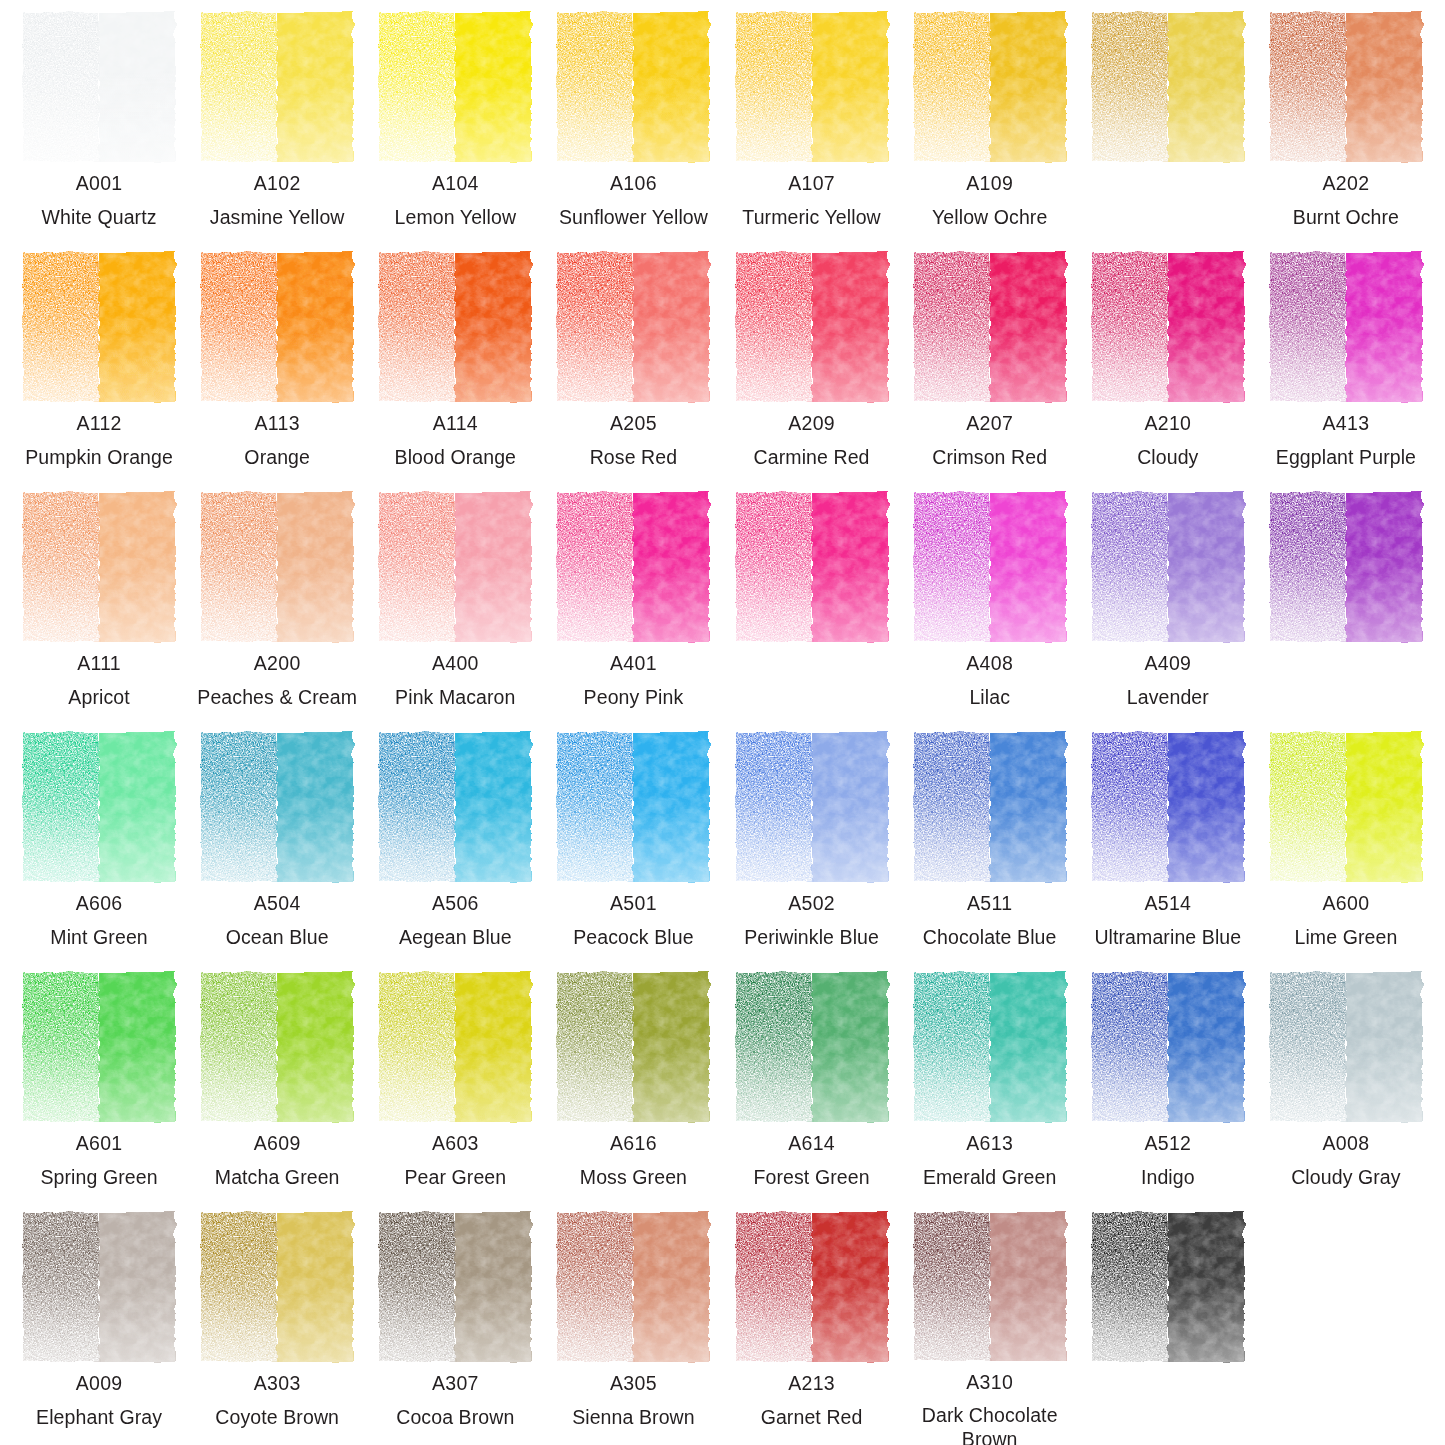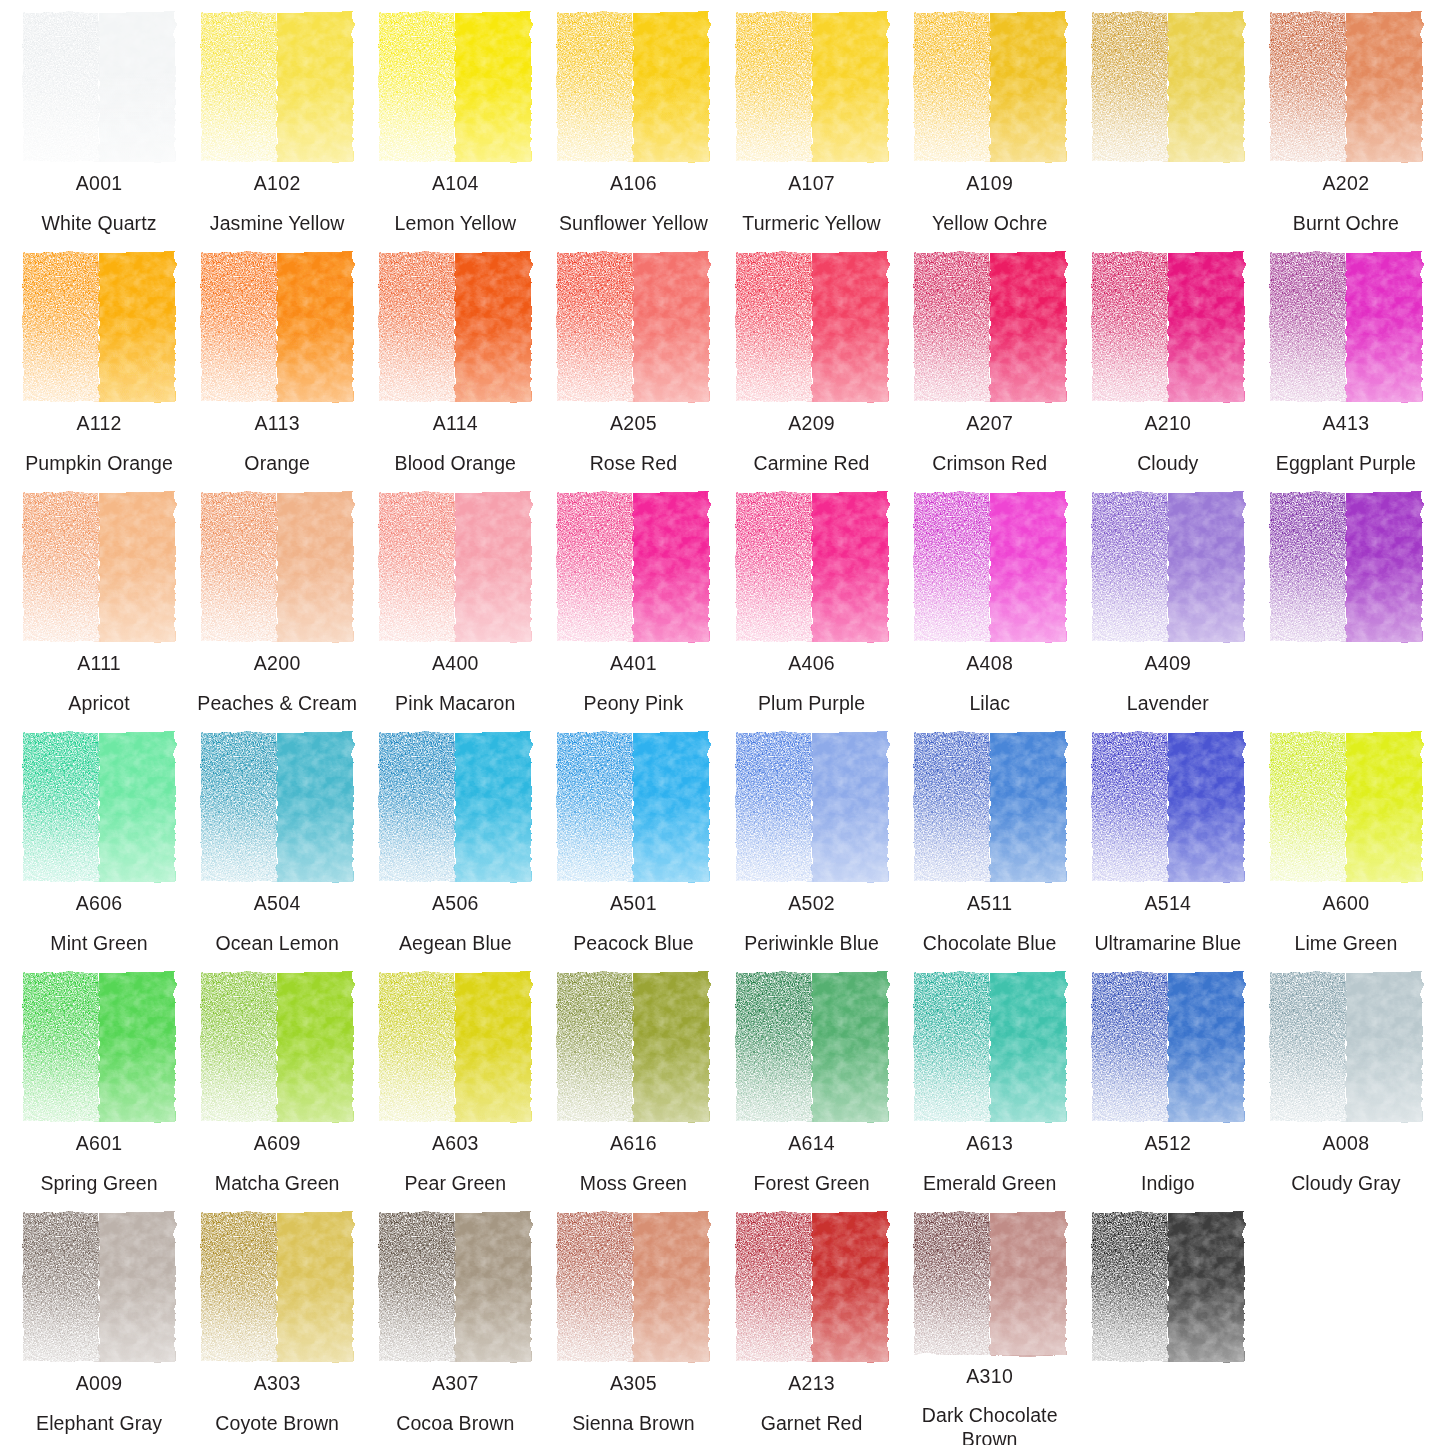--- a/index.html
+++ b/index.html
@@ -74,21 +74,21 @@
   }
   .code {
     font-size: 19.5px;
     letter-spacing: 0.3px;
     color: #231f20;
   }
   .cname {
     font-size: 19.5px;
     letter-spacing: 0.1px;
     color: #231f20;
-    margin-top: 16px;
+    margin-top: 10px;
   }
 </style>
 </head>
 <body>
 
 <svg id="svg-defs" xmlns="http://www.w3.org/2000/svg" aria-hidden="true">
   <defs>
 
     <filter id="grain" x="-6%" y="-6%" width="112%" height="112%">
       <feTurbulence type="fractalNoise" baseFrequency="0.75" numOctaves="4" seed="7" result="n"></feTurbulence>
@@ -450,24 +450,20 @@
         <div class="swatch">
           <div class="half-l">
             <div class="paint" style="background: linear-gradient(rgb(238, 47, 128) 0%, rgb(238, 47, 128) 26%, rgba(238, 47, 128, 0.72) 58%, rgba(238, 47, 128, 0.42) 86%, rgba(238, 47, 128, 0.3) 100%);"></div>
           </div>
           <div class="half-r">
             <div class="paint" style="background: linear-gradient(rgb(244, 44, 144) 0%, rgb(244, 44, 144) 40%, rgba(244, 44, 144, 0.86) 72%, rgba(244, 44, 144, 0.7) 100%);"></div>
           </div>
           <div class="edge" style="background: radial-gradient(120% 100% at 50% 0%, rgba(255, 255, 255, 0) 55%, rgba(255, 255, 255, 0.25) 100%);"></div>
         </div>
       </div>
-      <div class="caption">
-        <div class="code">A406</div>
-        <div class="cname">Plum Purple</div>
-      </div>
     </div>
     <div class="cell">
       <div class="swatch-wrap">
         <div class="swatch">
           <div class="half-l">
             <div class="paint" style="background: linear-gradient(rgb(204, 46, 203) 0%, rgb(204, 46, 203) 26%, rgba(204, 46, 203, 0.72) 58%, rgba(204, 46, 203, 0.42) 86%, rgba(204, 46, 203, 0.3) 100%);"></div>
           </div>
           <div class="half-r">
             <div class="paint" style="background: linear-gradient(rgb(239, 68, 211) 0%, rgb(239, 68, 211) 40%, rgba(239, 68, 211, 0.86) 72%, rgba(239, 68, 211, 0.7) 100%);"></div>
           </div>
@@ -533,21 +529,21 @@
             <div class="paint" style="background: linear-gradient(rgb(31, 147, 179) 0%, rgb(31, 147, 179) 26%, rgba(31, 147, 179, 0.72) 58%, rgba(31, 147, 179, 0.42) 86%, rgba(31, 147, 179, 0.3) 100%);"></div>
           </div>
           <div class="half-r">
             <div class="paint" style="background: linear-gradient(rgb(74, 184, 204) 0%, rgb(74, 184, 204) 40%, rgba(74, 184, 204, 0.86) 72%, rgba(74, 184, 204, 0.7) 100%);"></div>
           </div>
           <div class="edge" style="background: radial-gradient(120% 100% at 50% 0%, rgba(255, 255, 255, 0) 55%, rgba(255, 255, 255, 0.25) 100%);"></div>
         </div>
       </div>
       <div class="caption">
         <div class="code">A504</div>
-        <div class="cname">Ocean Lemon</div>
+        <div class="cname">Ocean Blue</div>
       </div>
     </div>
     <div class="cell">
       <div class="swatch-wrap">
         <div class="swatch">
           <div class="half-l">
             <div class="paint" style="background: linear-gradient(rgb(26, 132, 191) 0%, rgb(26, 132, 191) 26%, rgba(26, 132, 191, 0.72) 58%, rgba(26, 132, 191, 0.42) 86%, rgba(26, 132, 191, 0.3) 100%);"></div>
           </div>
           <div class="half-r">
             <div class="paint" style="background: linear-gradient(rgb(47, 184, 224) 0%, rgb(47, 184, 224) 40%, rgba(47, 184, 224, 0.86) 72%, rgba(47, 184, 224, 0.7) 100%);"></div>

